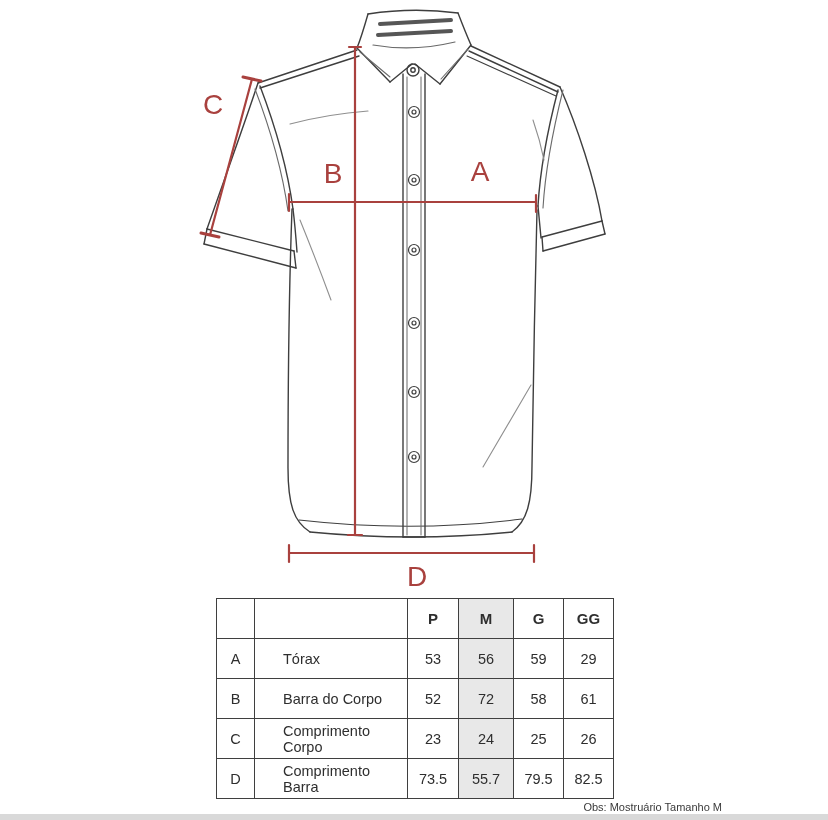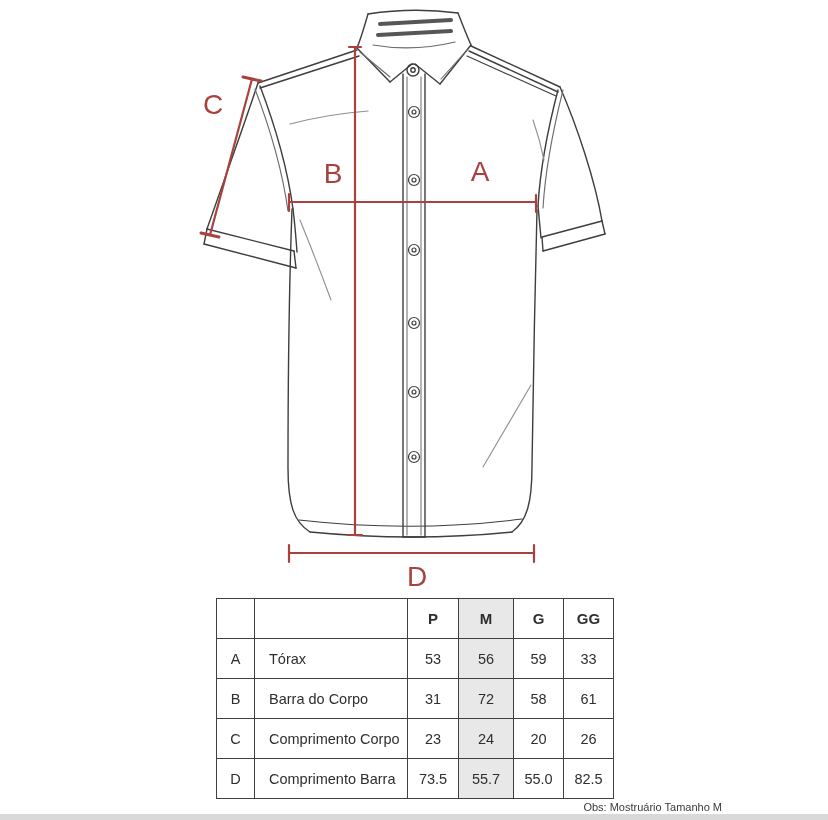--- a/index.html
+++ b/index.html
@@ -15,21 +15,21 @@
   
   .size-table{
     position:absolute;left:216px;top:598px;border-collapse:collapse;table-layout:fixed;
   }
   .size-table td,.size-table th{
     border:1.5px solid #3f3f3f;height:40px;padding:0;font-weight:400;
     font-size:14.5px;color:#2e2e2e;text-align:center;vertical-align:middle;
     background:#ffffff;box-sizing:border-box;
   }
   .size-table th{font-weight:700;font-size:15px;}
-  .size-table td.name{text-align:left;padding-left:14px;}
+  .size-table td.name{text-align:left;padding-left:28px;}
   .size-table .hl{background:#e8e8e8;}
   .note{
     position:absolute;top:801px;right:106px;font-size:11px;color:#3a3a3a;
     white-space:nowrap;
   }
   .bottom-strip{
     position:absolute;left:0;bottom:0;width:828px;height:6px;background:#d9d9d9;
   }
 </style>
 </head>
@@ -170,44 +170,44 @@
       <th class="hl">M</th>
       <th>G</th>
       <th>GG</th>
     </tr>
     <tr>
       <td>A</td>
       <td class="name">Tórax</td>
       <td>53</td>
       <td class="hl">56</td>
       <td>59</td>
-      <td>33</td>
+      <td>29</td>
     </tr>
     <tr>
       <td>B</td>
       <td class="name">Barra do Corpo</td>
-      <td>31</td>
+      <td>52</td>
       <td class="hl">72</td>
       <td>58</td>
       <td>61</td>
     </tr>
     <tr>
       <td>C</td>
       <td class="name">Comprimento Corpo</td>
       <td>23</td>
       <td class="hl">24</td>
-      <td>20</td>
+      <td>25</td>
       <td>26</td>
     </tr>
     <tr>
       <td>D</td>
       <td class="name">Comprimento Barra</td>
       <td>73.5</td>
       <td class="hl">55.7</td>
-      <td>55.0</td>
+      <td>79.5</td>
       <td>82.5</td>
     </tr>
   </tbody>
     </table>
 
   <div class="note">Obs: Mostruário Tamanho M</div>
 
   <div class="bottom-strip"></div>
 </div>
 

